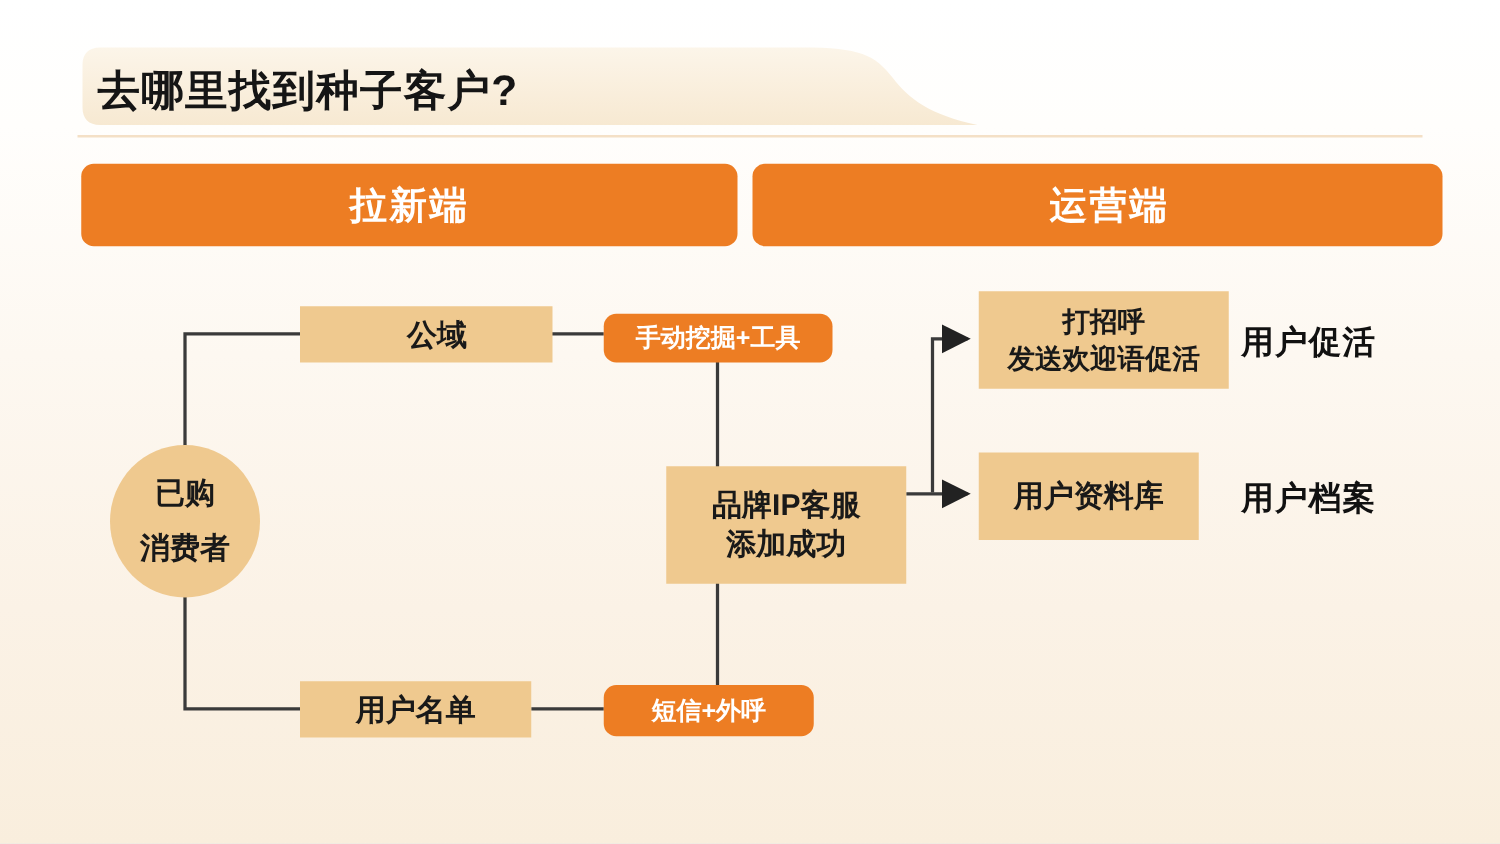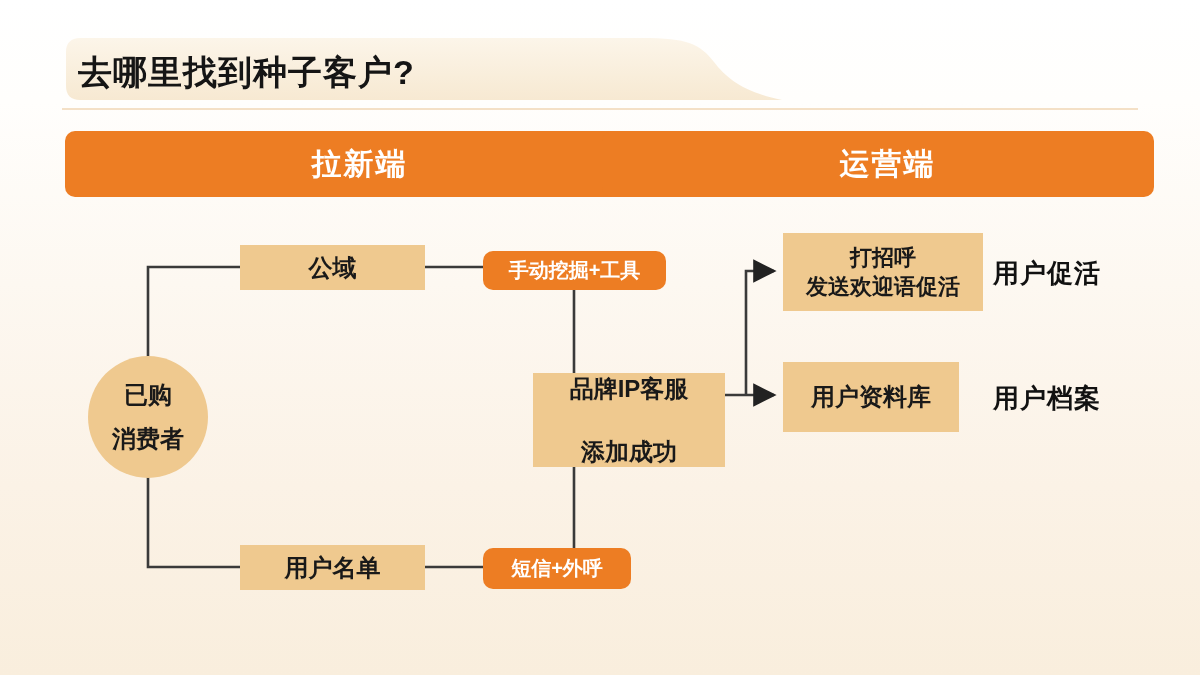--- a/index.html
+++ b/index.html
@@ -13,36 +13,36 @@
     position:absolute;left:78px;top:50px;margin:0;
     font-size:34px;font-weight:900;color:#151515;letter-spacing:1px;
   }
   .divider{position:absolute;left:62px;top:108px;width:1076px;height:2px;background:#f4e0c6;}
   .col-bar{
     position:absolute;top:131px;height:66px;border-radius:10px;
     background:var(--orange,#ED7D23);
     display:flex;align-items:center;justify-content:center;
     color:#ffffff;font-size:30px;font-weight:900;letter-spacing:2px;
   }
-  .col-bar.left{left:65px;width:525px;padding-left:32px;}
+  .col-bar.left{left:65px;width:525px;}
   .col-bar.right{left:602px;width:533px;padding-left:19px;}
   .connectors{position:absolute;left:0;top:0;z-index:1;}
   .node{
     position:absolute;z-index:2;display:flex;flex-direction:column;
     align-items:center;justify-content:center;text-align:center;
     color:#191919;font-weight:900;
   }
   .tan{background:var(--tan,#EFC98F);}
   .pill{background:var(--orange,#ED7D23);color:#ffffff;border-radius:10px;font-weight:800;}
   .circle{left:88px;top:356px;width:120px;height:122px;border-radius:50%;font-size:24px;line-height:30px;gap:14px;}
-  .public-domain{left:240px;top:245px;width:185px;height:45px;font-size:24px;}
+  .public-domain{left:240px;top:245px;width:185px;height:45px;font-size:24px;padding-left:17px;}
   .manual-mining{left:483px;top:251px;width:183px;height:39px;font-size:20px;}
-  .brand-ip{left:533px;top:373px;width:192px;height:94px;font-size:24px;line-height:31px;justify-content:space-between;}
+  .brand-ip{left:533px;top:373px;width:192px;height:94px;font-size:24px;line-height:31px;}
   .user-list{left:240px;top:545px;width:185px;height:45px;font-size:24px;text-align:center;}
-  .sms{left:483px;top:548px;width:148px;height:41px;font-size:20px;}
+  .sms{left:483px;top:548px;width:168px;height:41px;font-size:20px;}
   .greeting{left:783px;top:233px;width:200px;height:78px;font-size:22px;line-height:29px;}
   .database{left:783px;top:362px;width:176px;height:70px;font-size:24px;}
   .side-label{
     position:absolute;z-index:2;width:140px;color:#111111;
     font-size:26px;font-weight:900;letter-spacing:1px;
   }
   .side-label.activation{left:993px;top:256px;}
   .side-label.profile{left:993px;top:381px;}
 </style>
 </head>

